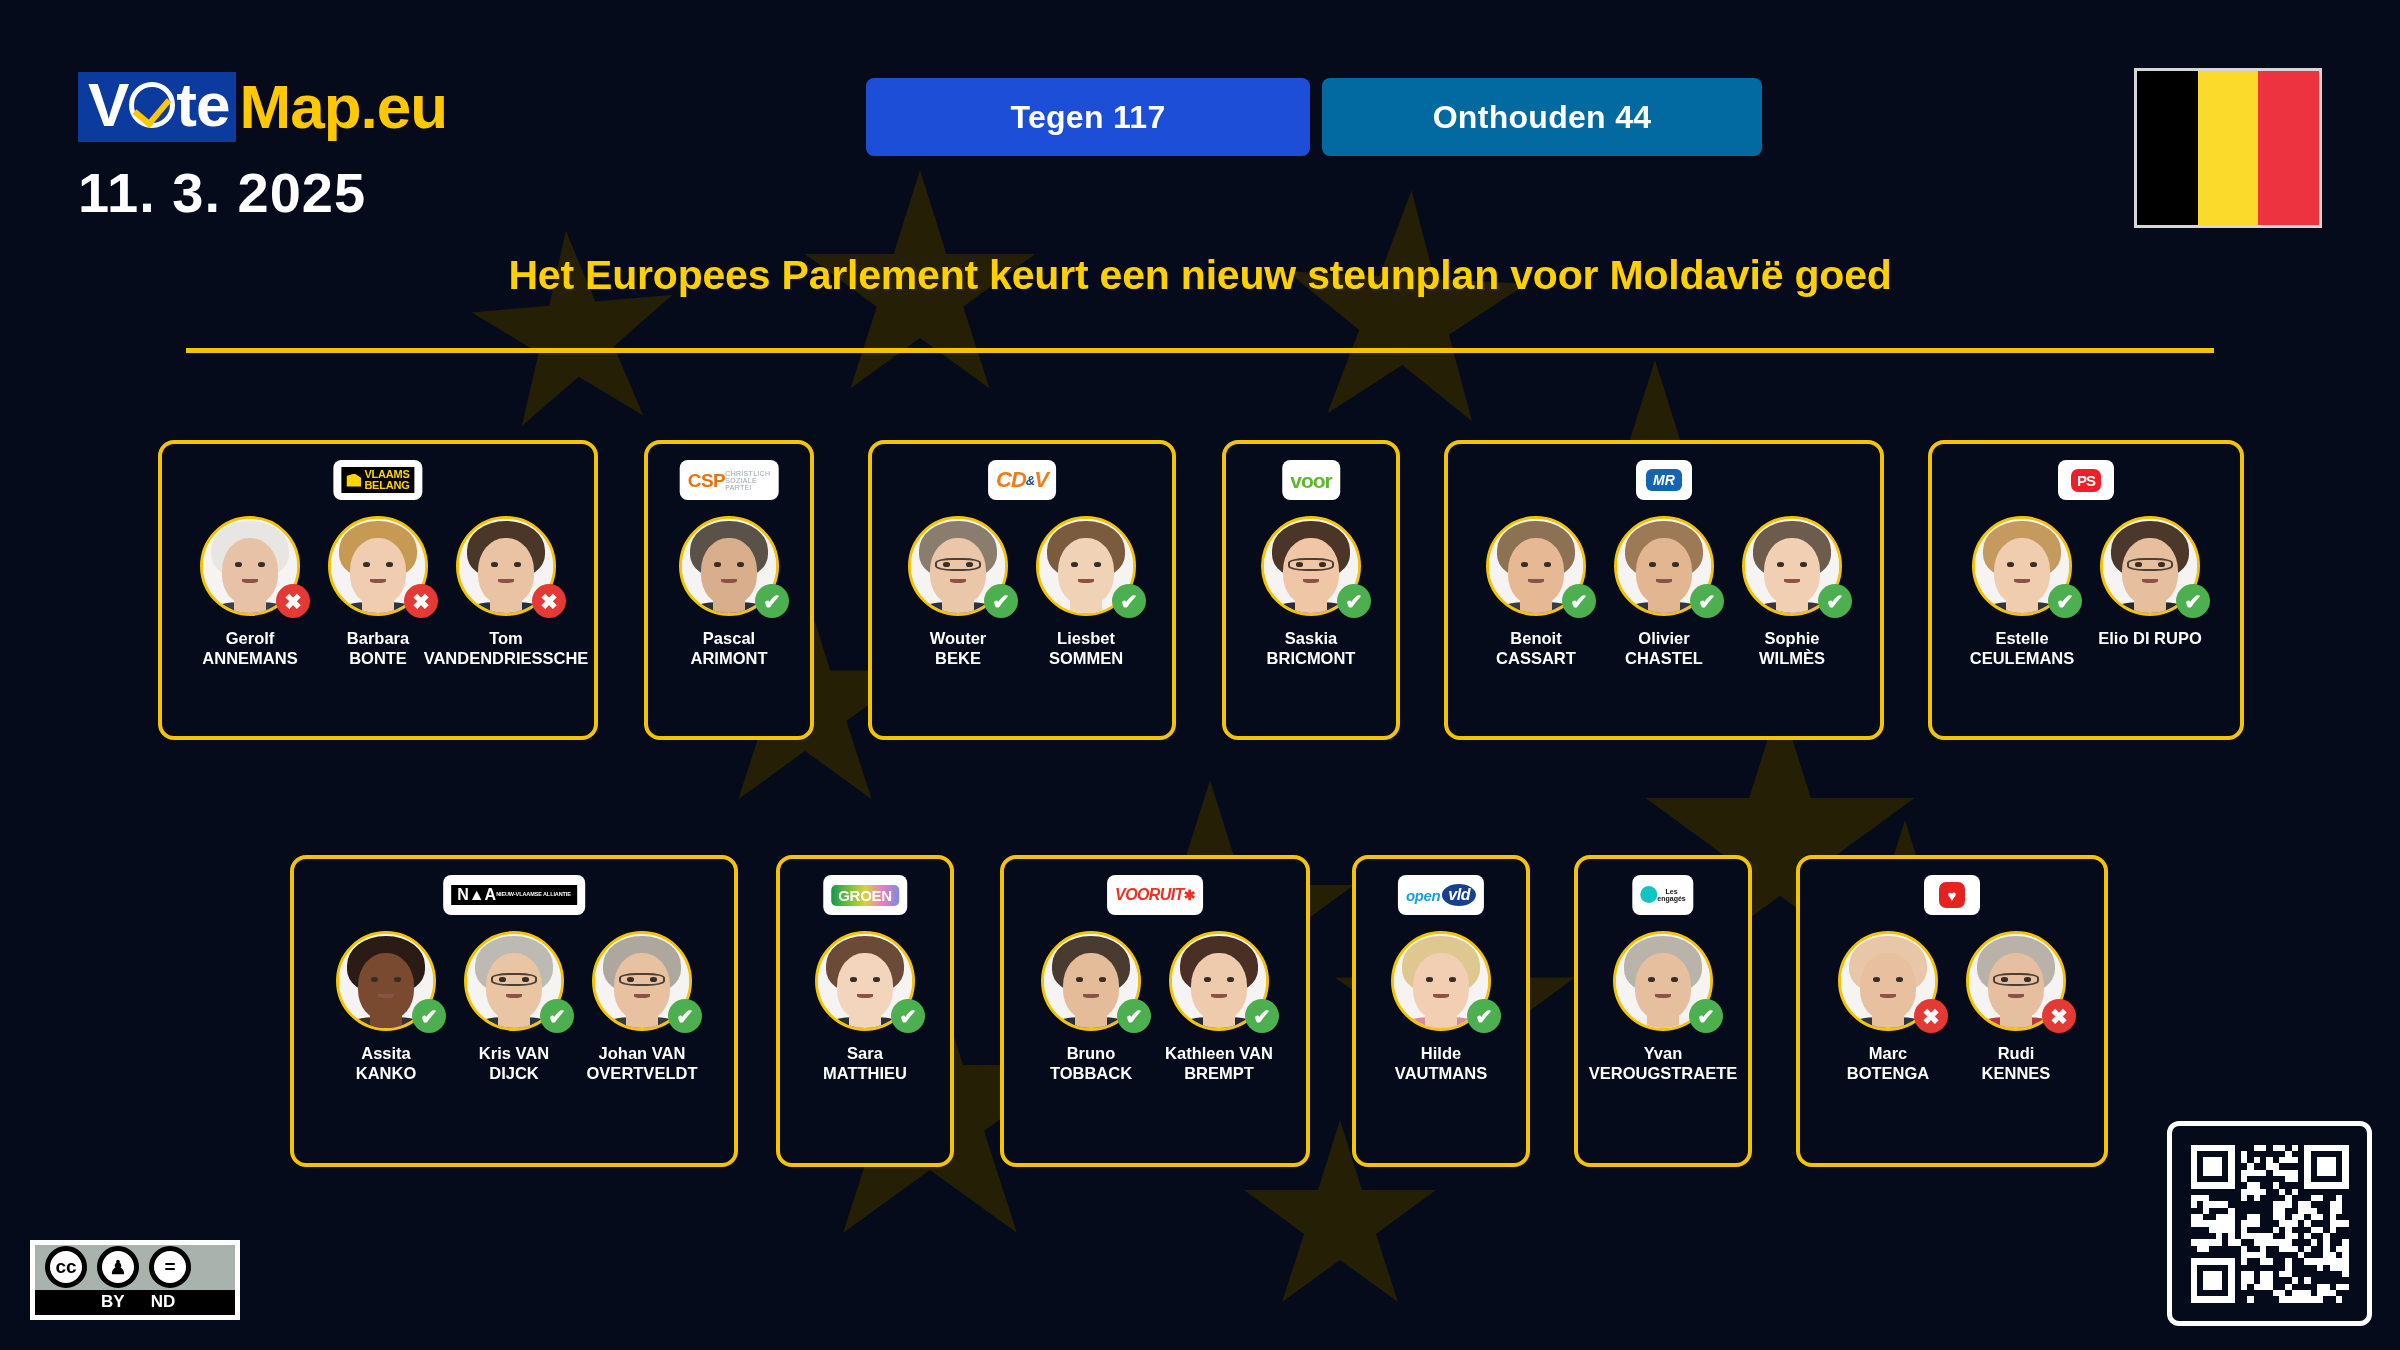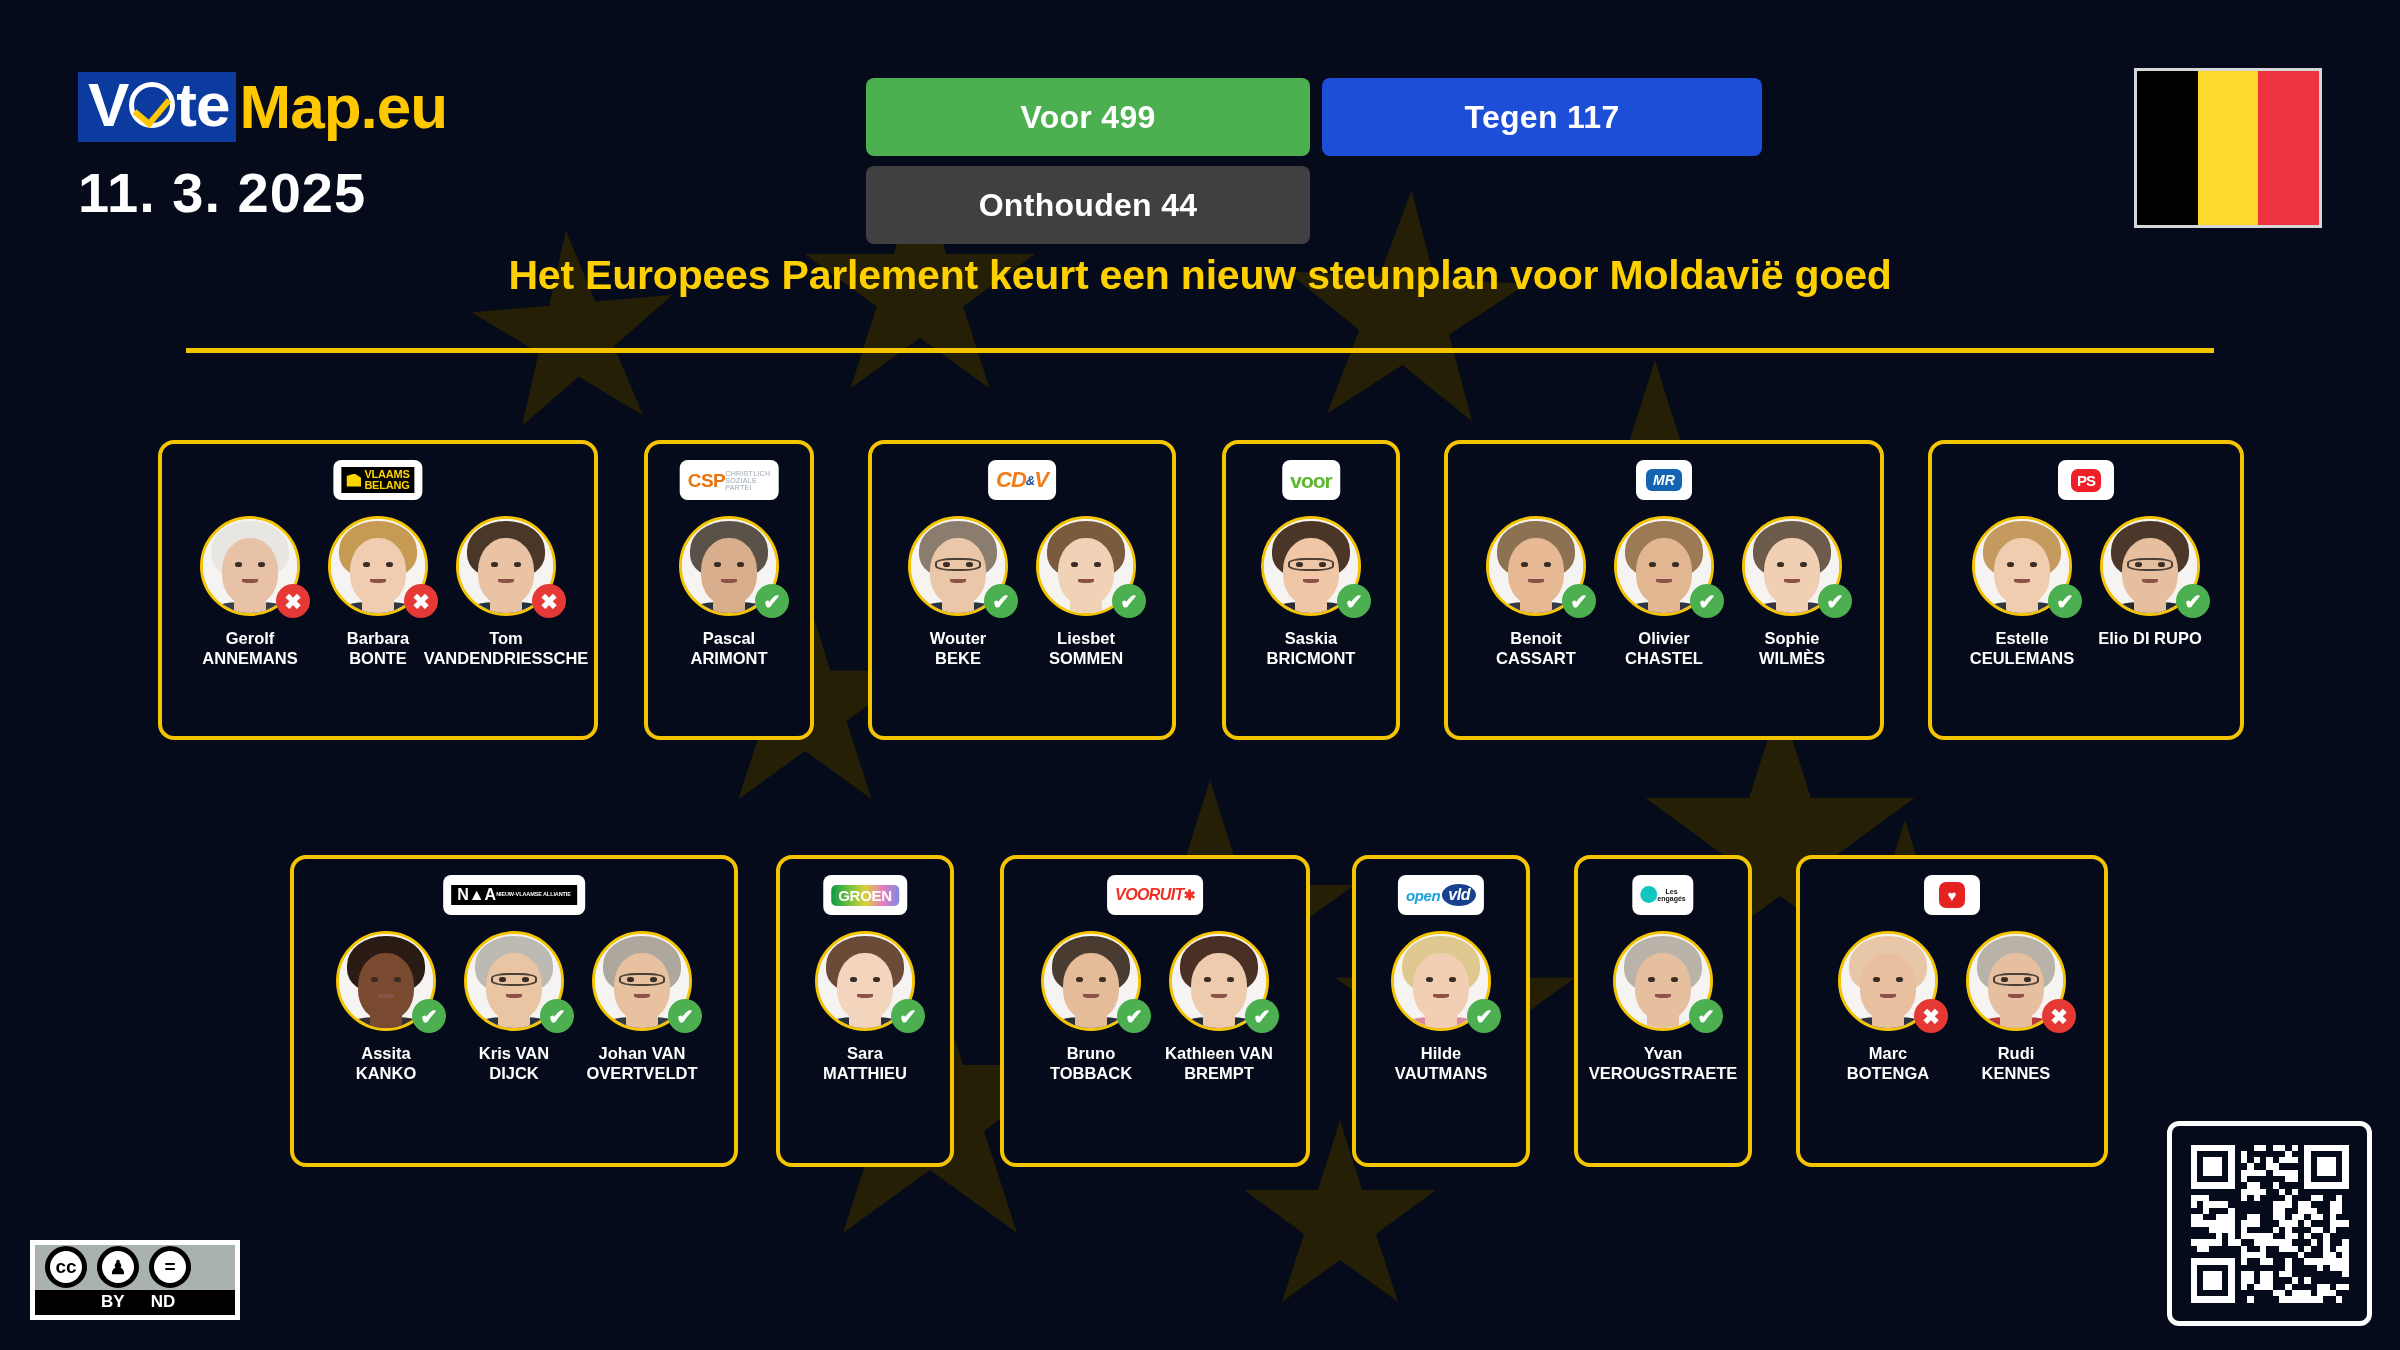--- a/index.html
+++ b/index.html
@@ -248,23 +248,22 @@
             <span class="vchk"></span>
             <span>te</span>
         </span>
       </div>
       <span id="brand-map">Map.eu</span>
     </div>
 
     <div id="datestamp">11. 3. 2025</div>
 
     <div id="tallies">
-      <div class="tally tally-for" style="background: rgb(76, 175, 80);">Voor 499</div>
       <div class="tally tally-ag" style="background: #1d4ed8;">Tegen 117</div>
-      <div class="tally tally-abst" style="background: #404040;">Onthouden 44</div>
+      <div class="tally tally-abst" style="background: #0369a1;">Onthouden 44</div>
     </div>
 
     <div id="flag">
         <div class="flag-band" style="background: rgb(0, 0, 0);"></div>
         <div class="flag-band" style="background: rgb(252, 218, 44);"></div>
         <div class="flag-band" style="background: rgb(238, 51, 64);"></div>
       </div>
 
     <div id="title">Het Europees Parlement keurt een nieuw steunplan voor Moldavië goed</div>
     <div id="title-rule"></div>

